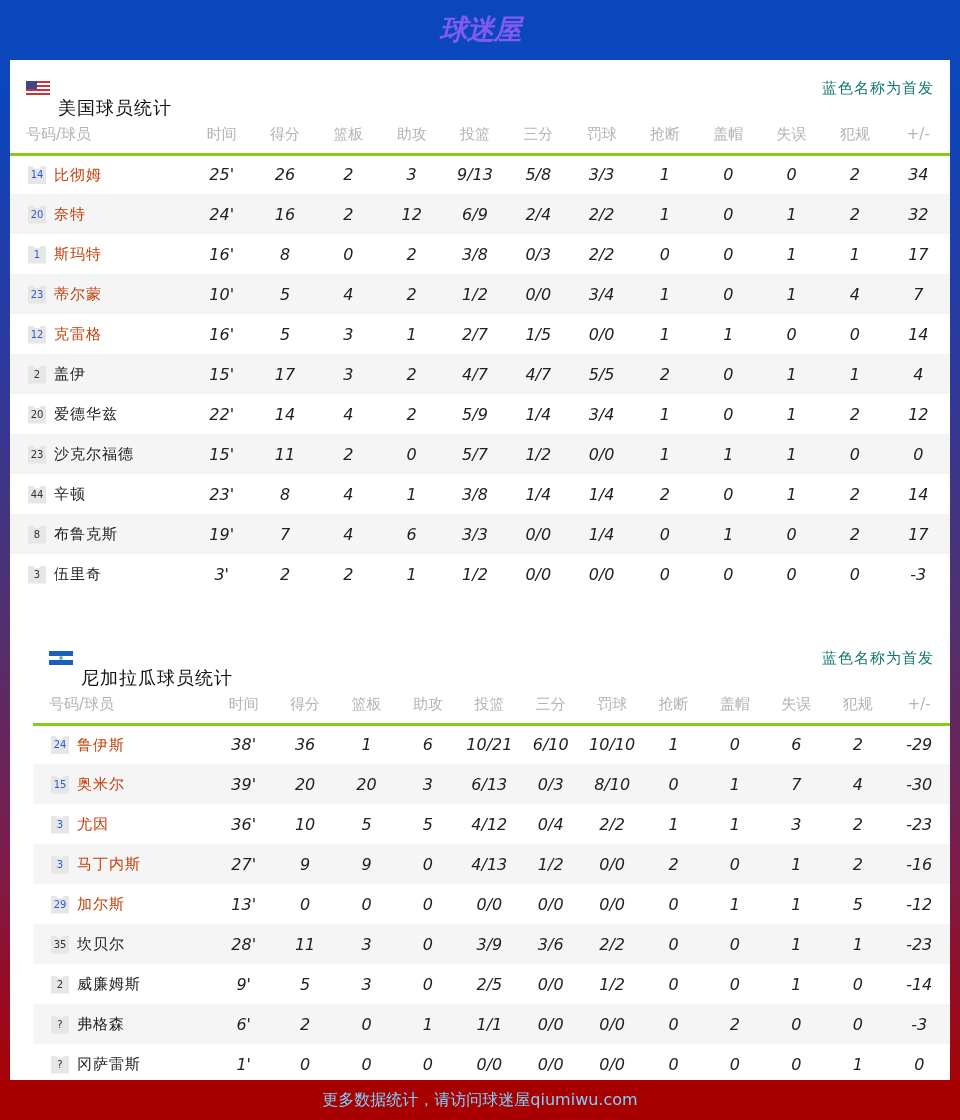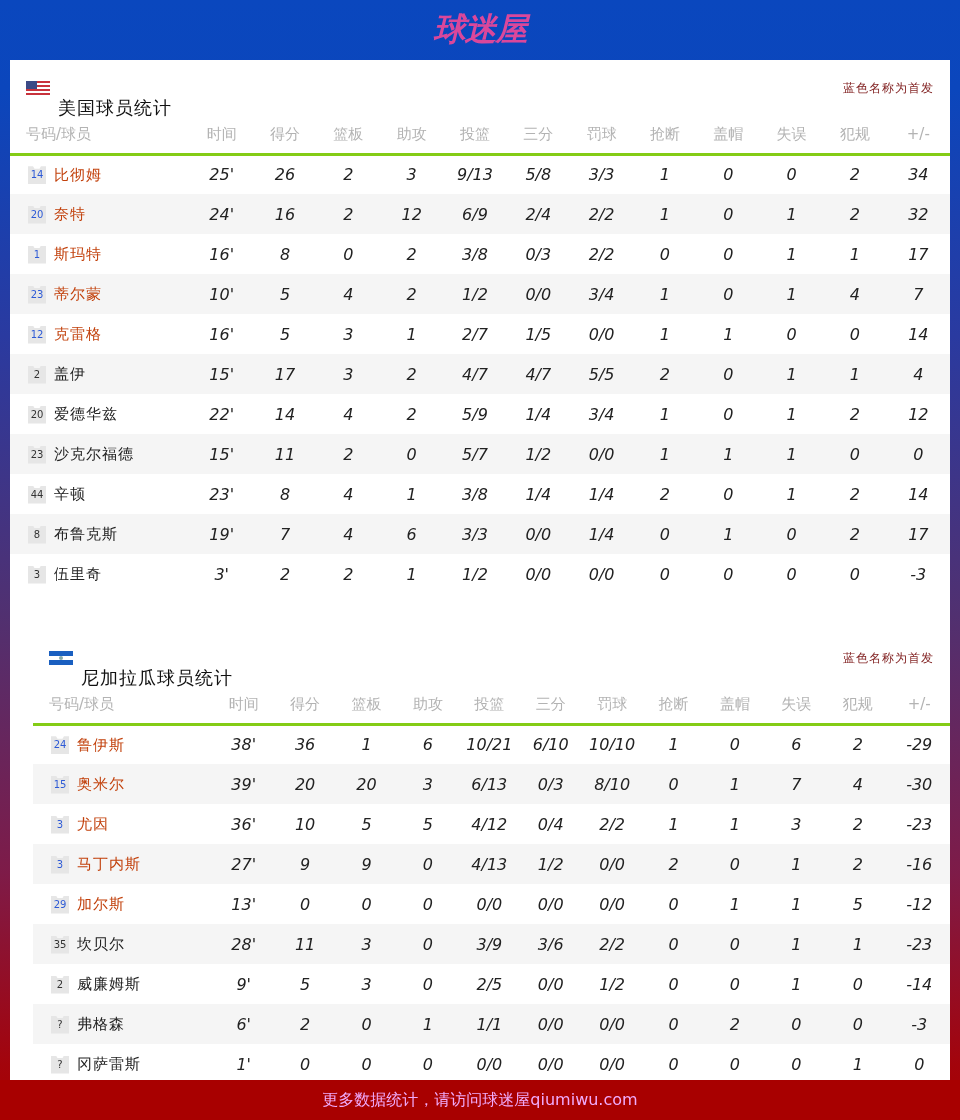--- a/index.html
+++ b/index.html
@@ -6,21 +6,21 @@
   html, body { width: 960px; height: 1120px; overflow: hidden; }
   body {
     font-family: "DejaVu Sans", "Liberation Sans", sans-serif;
     background: linear-gradient(180deg, #0a47be 0%, #0b46bc 8%, #2a3aa0 30%, #513070 55%, #7e1b48 78%, #a3040c 95%, #a80000 100%);
     position: relative;
   }
   .topbar {
     height: 60px; display: flex; align-items: center; justify-content: center;
   }
   .logo {
-    color: #ec4899; font-size: 32px; font-weight: bold; font-style: italic;
+    color: #8b5cf6; font-size: 28px; font-weight: bold; font-style: italic;
     letter-spacing: -1px; opacity: 0.92;
   }
   .panel {
     position: absolute; left: 10px; width: 940px; background: #fff;
   }
   .panel.usa { top: 60px; height: 570px; }
   .panel.nic { top: 630px; height: 450px; padding-left: 23px; }
   .panel-header {
     height: 56px; display: flex; align-items: center; justify-content: space-between;
     padding: 0 16px 0 16px;
@@ -33,21 +33,21 @@
   .flag.us::before {
     content: ""; position: absolute; left: 0; top: 0; width: 11px; height: 8px; background: #3b4a86;
   }
   .flag.ni {
     background: linear-gradient(180deg, #1a5fc0 0 33%, #ffffff 33% 67%, #1a5fc0 67% 100%);
   }
   .flag.ni::before {
     content: ""; position: absolute; left: 10px; top: 5px; width: 4px; height: 4px; background: #8aa; border-radius: 50%;
   }
   .panel-title { font-size: 18px; color: #111; font-weight: 500; letter-spacing: 1px; margin-top: 40px; }
-  .starter-note { font-size: 12px; color: #7f1d1d; letter-spacing: 1px; }
+  .starter-note { font-size: 15px; color: #0f766e; letter-spacing: 1px; }
   table { width: 100%; border-collapse: collapse; table-layout: fixed; }
   th {
     height: 38px; font-weight: normal; font-size: 15px; color: #b3b3b3;
     text-align: center; border-bottom: 3px solid #84cc16; vertical-align: middle;
   }
   th.col-player { text-align: left; padding-left: 16px; }
   td {
     height: 40px; text-align: center; font-size: 16px; color: #222;
     font-style: italic; vertical-align: middle;
   }
@@ -58,21 +58,21 @@
     font-size: 10px; line-height: 18px; text-align: center; color: #333;
     font-style: normal; vertical-align: middle; margin-right: 8px;
     clip-path: polygon(0 0, 28% 0, 36% 14%, 64% 14%, 72% 0, 100% 0, 100% 100%, 0 100%);
   }
   .jersey.starter { color: #2d5ad6; }
   .pname { font-size: 15px; vertical-align: middle; letter-spacing: 1px; color: #222; }
   .pname.starter { color: #c2410c; }
   .footer {
     position: absolute; top: 1080px; left: 0; width: 960px; height: 40px;
     display: flex; align-items: center; justify-content: center;
-    color: #f0abfc; font-size: 16px; background: #a80000;
+    color: #7dd3fc; font-size: 16px; background: #a80000;
   }
   col.c-player { width: 180px; }
 </style>
 </head>
 <body>
 
 <div class="topbar">
   <span class="logo">球迷屋</span>
 </div>
 

